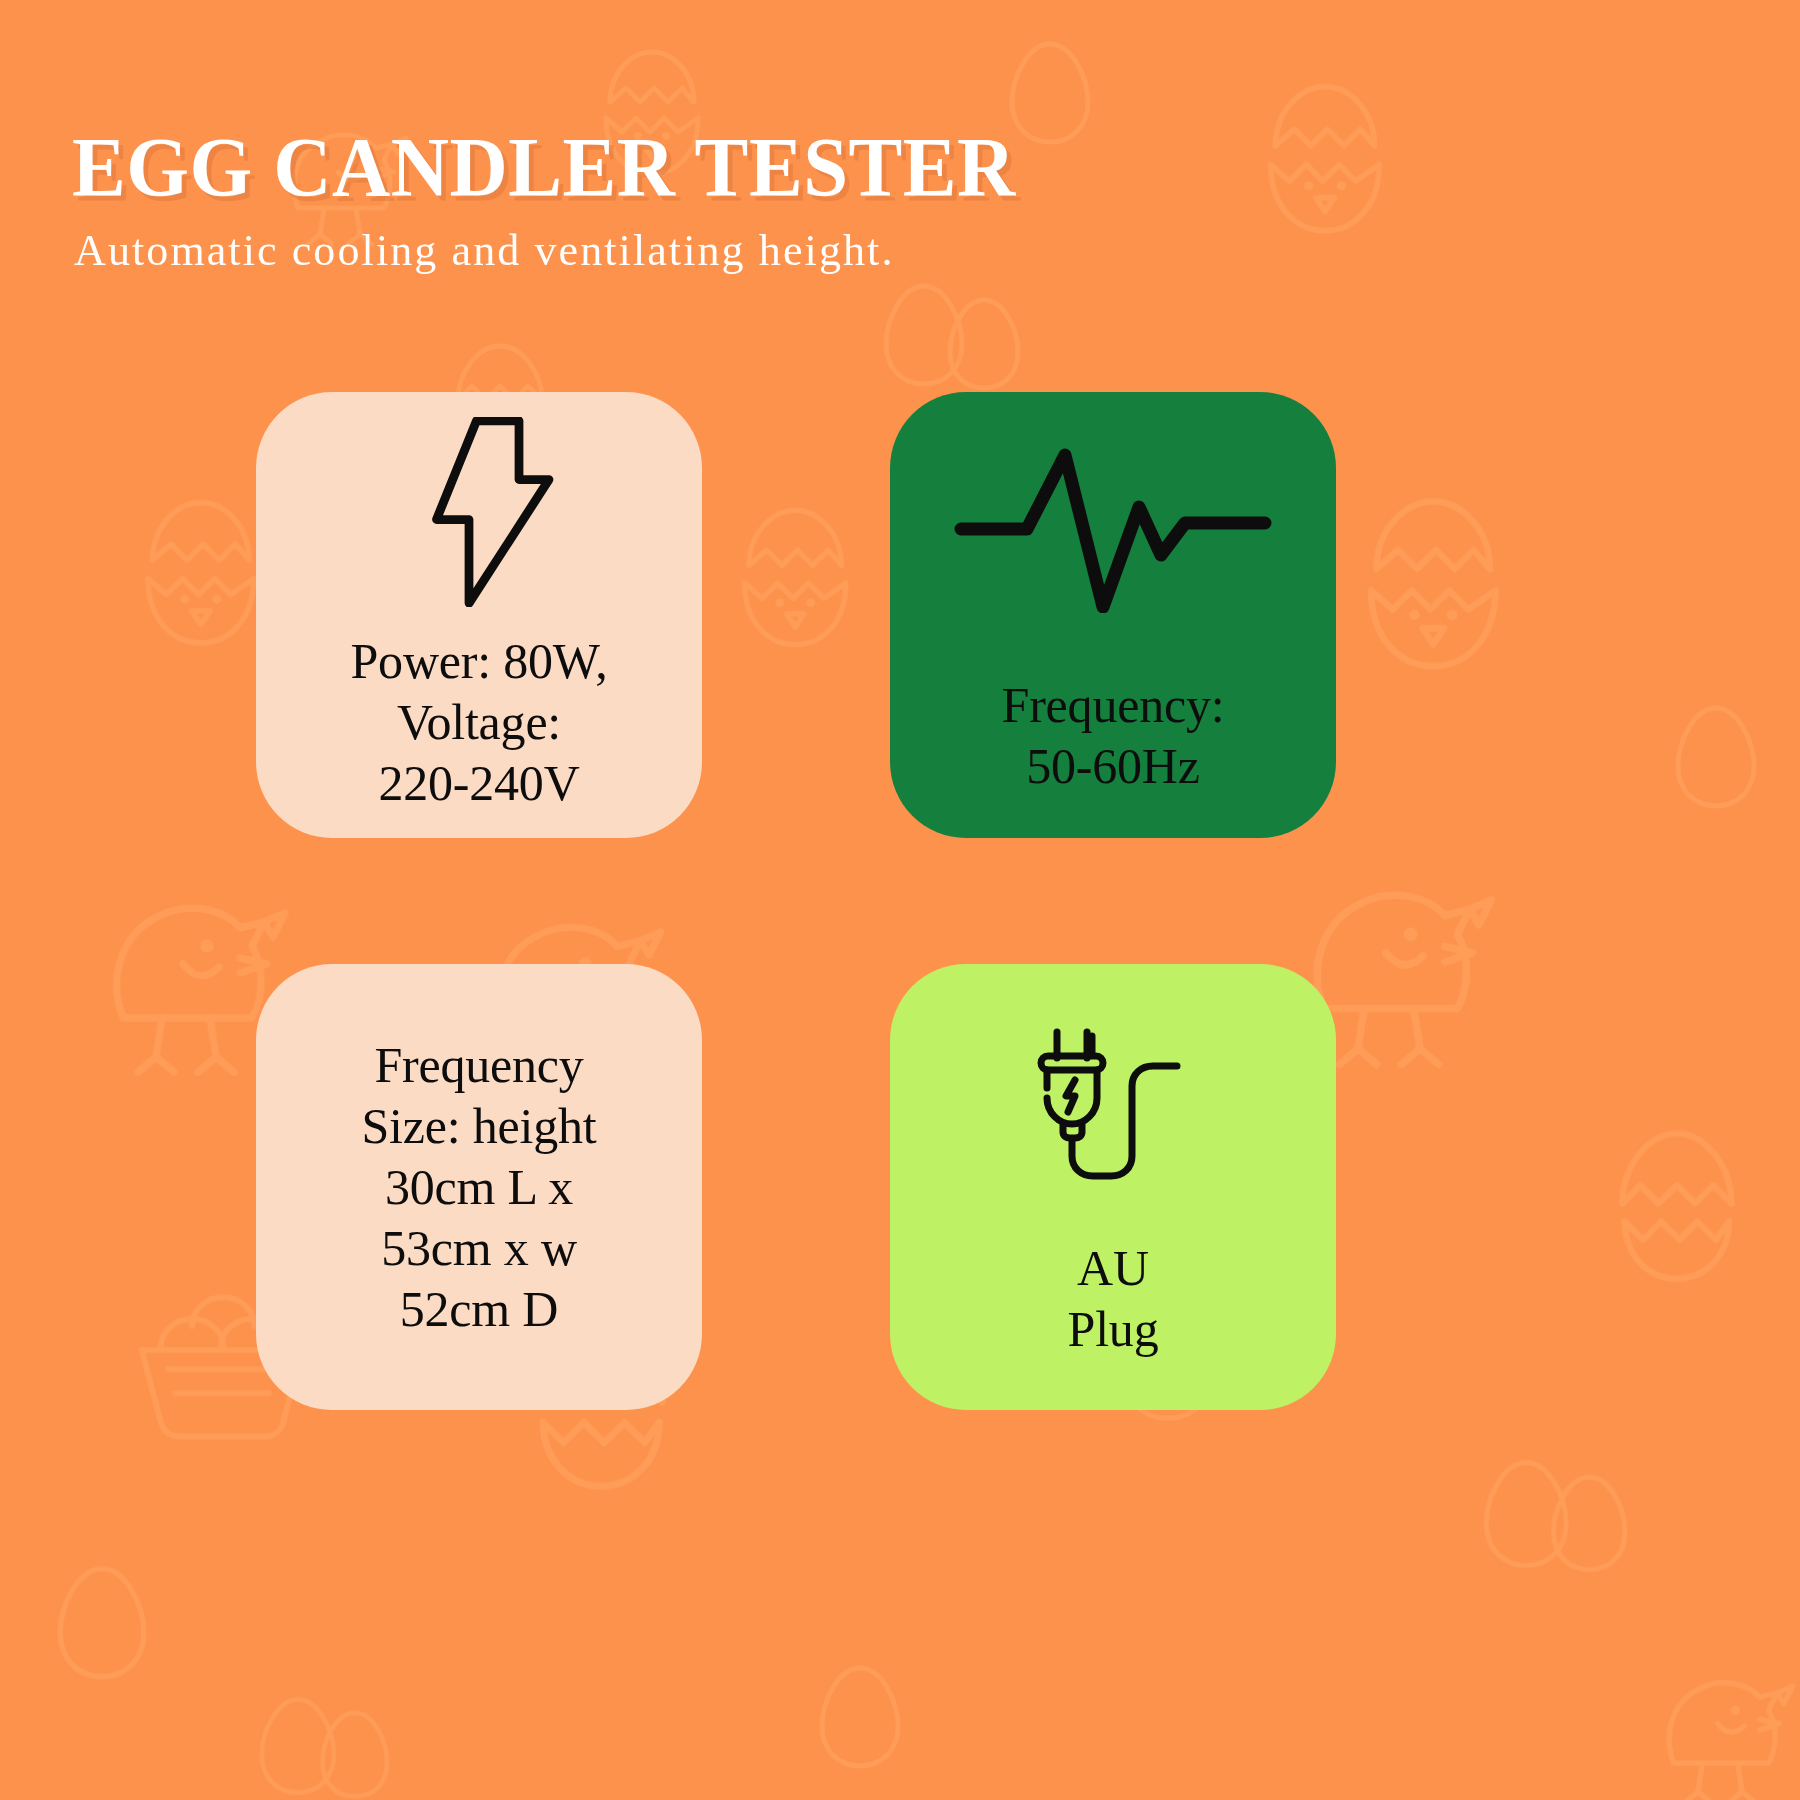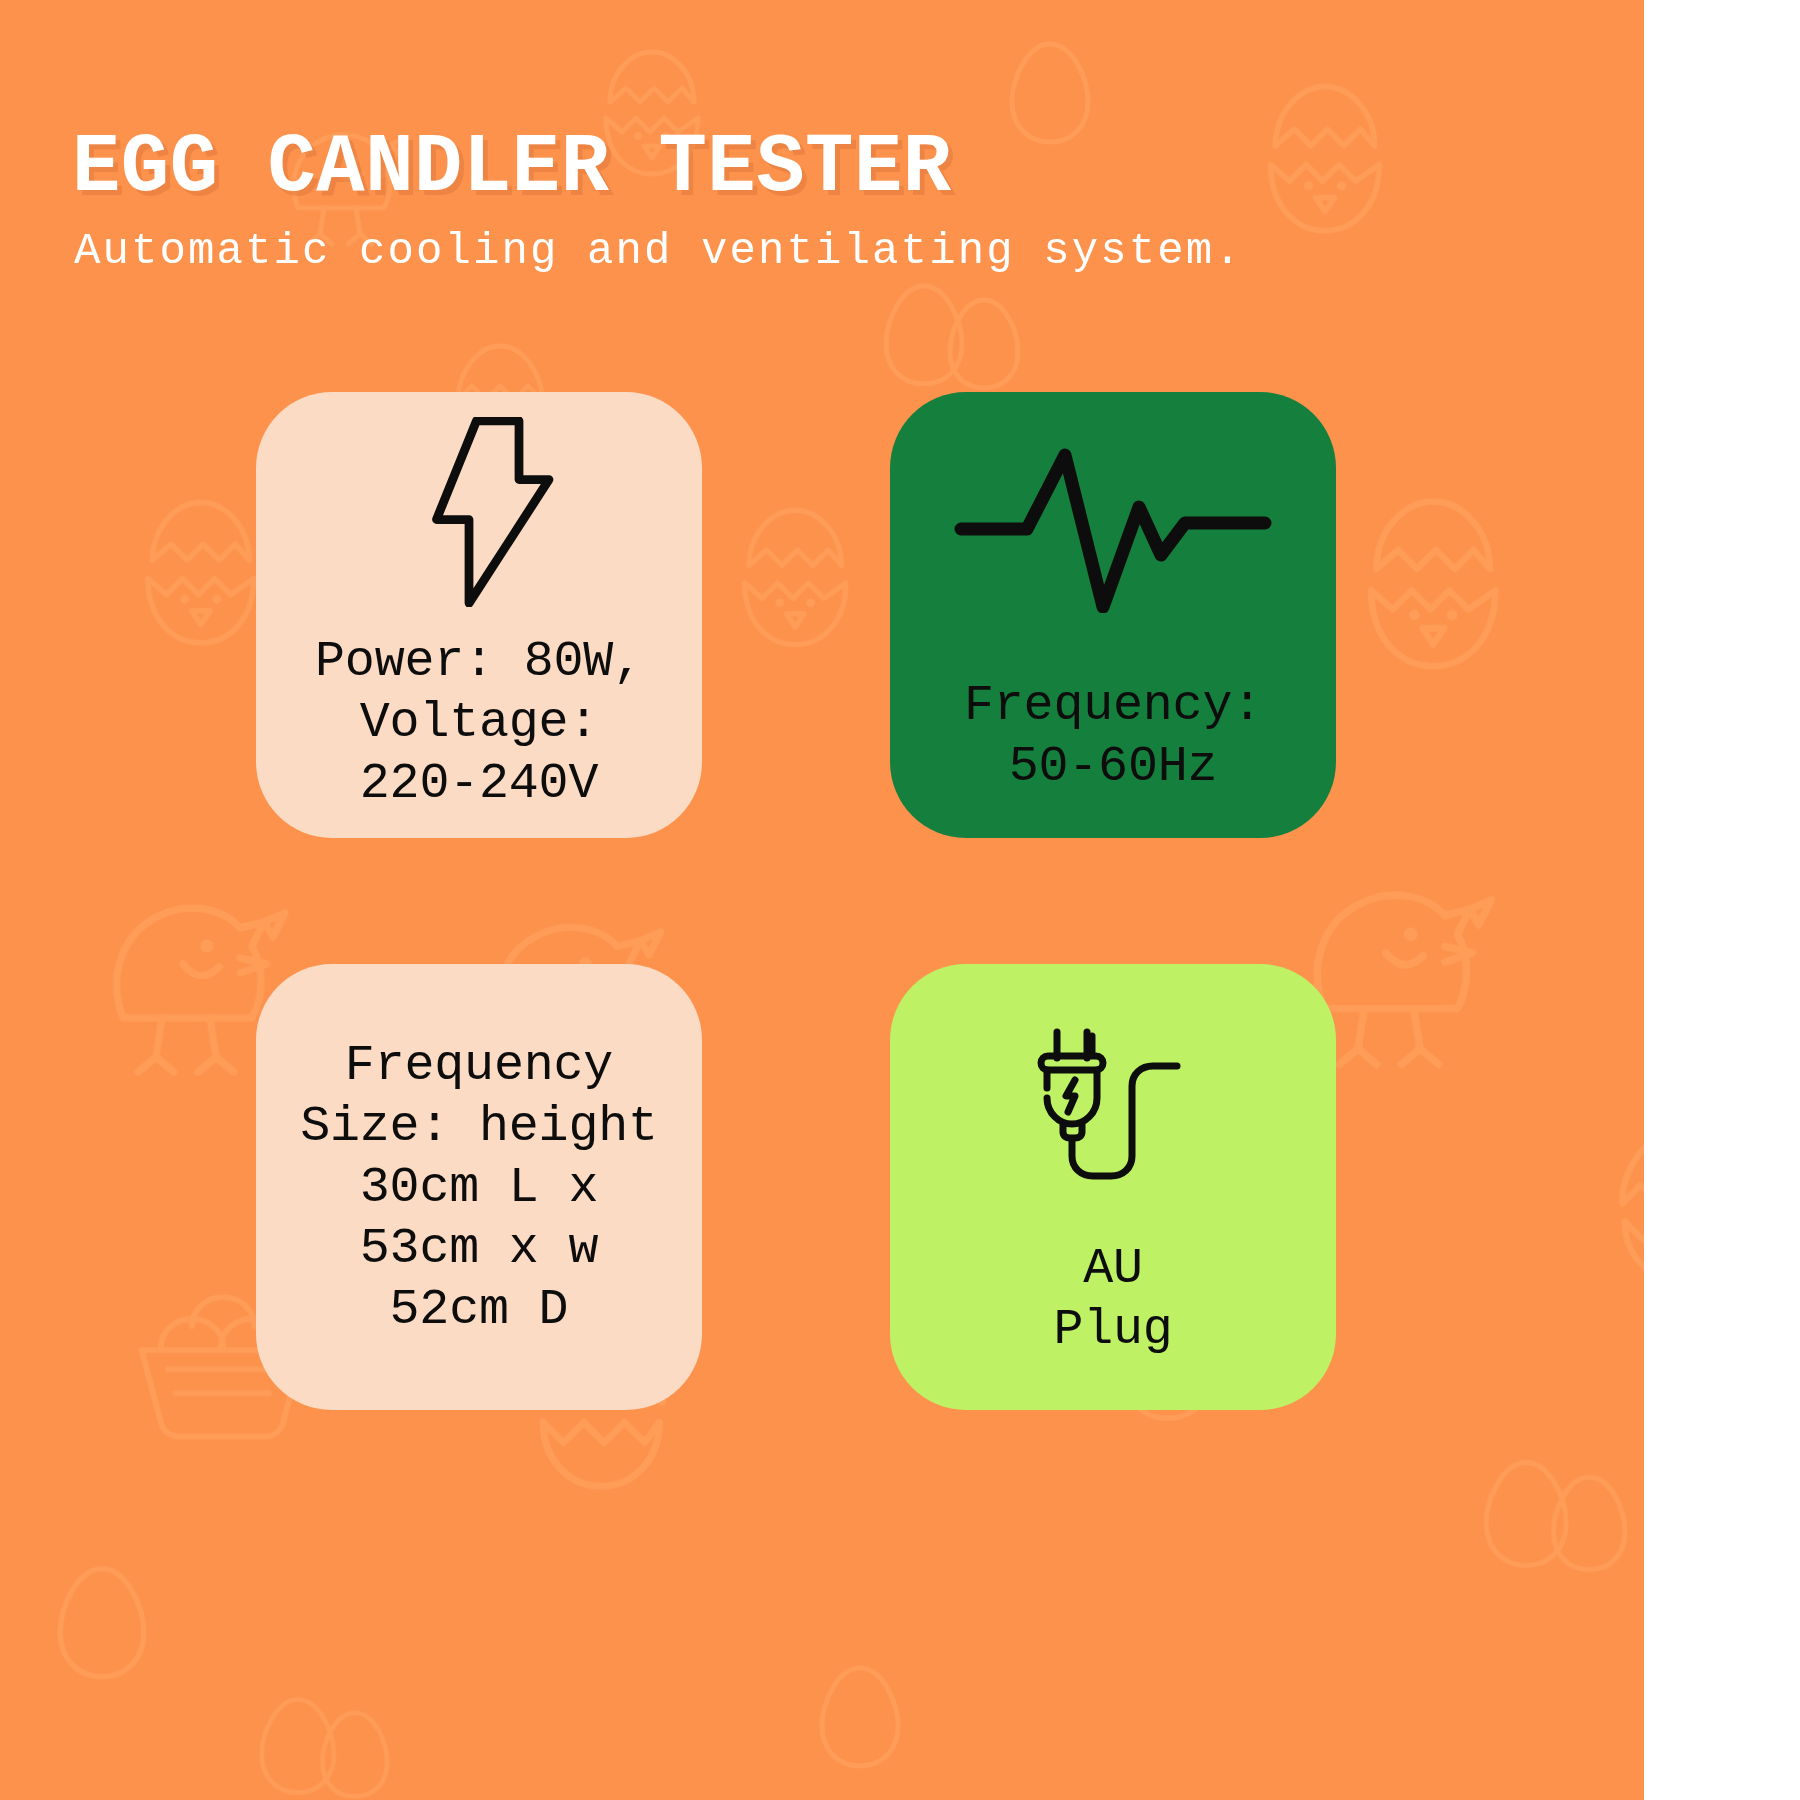--- a/index.html
+++ b/index.html
@@ -3,25 +3,25 @@
 <meta charset="utf-8">
 <title>Egg Candler Tester — Spec Infographic</title>
 <style>
   html, body {
     margin: 0;
     padding: 0;
     background: #ffffff;
   }
   #canvas {
     position: relative;
-    width: 1644px;
+    width: 1800px;
     height: 1800px;
     overflow: hidden;
     background: #fd924c;
-    font-family: Liberation Mono, monospace;
+    font-family: Liberation Serif, serif;
     -webkit-font-smoothing: antialiased;
   }
 
   
   #bg-doodles {
     position: absolute;
     inset: 0;
     width: 1800px;
     height: 1800px;
     pointer-events: none;
@@ -186,21 +186,21 @@
       <use href="#d-shell" x="0" y="0" transform="translate(1604,1128) scale(1.3)"></use>
       <use href="#d-double-egg" x="0" y="0" transform="translate(1480,1452) scale(1.05)"></use>
       <use href="#d-hatch" x="0" y="0" transform="translate(1092,1286) scale(1.05)"></use>
       <use href="#d-egg" x="0" y="0" transform="translate(1676,700)"></use>
       <use href="#d-chick" x="0" y="0" transform="translate(1654,1662) scale(1.1)"></use>
     </g>
   </svg>
 
   <div id="header">
     <h1 id="page-title" style="color: rgb(255, 255, 255);">EGG CANDLER TESTER</h1>
-    <p id="page-subtitle" style="color: rgb(255, 255, 255);">Automatic cooling and ventilating system.</p>
+    <p id="page-subtitle" style="color: rgb(255, 255, 255);">Automatic cooling and ventilating height.</p>
   </div>
 
   <div id="card-grid">
 
     <div class="card" id="card-power" style="background: rgb(251, 219, 196);">
       <div class="card-icon">
         <svg class="icon-svg" width="150" height="190" viewBox="0 0 120 152" xmlns="http://www.w3.org/2000/svg" aria-hidden="true">
           <path d="M58 3 L92 3 L92 50 L116 50 L52 149 L52 82 L26 82 Z" fill="none" stroke="#0d0d0d" stroke-width="7" stroke-linejoin="round" stroke-linecap="round"></path>
         </svg>
       </div>

